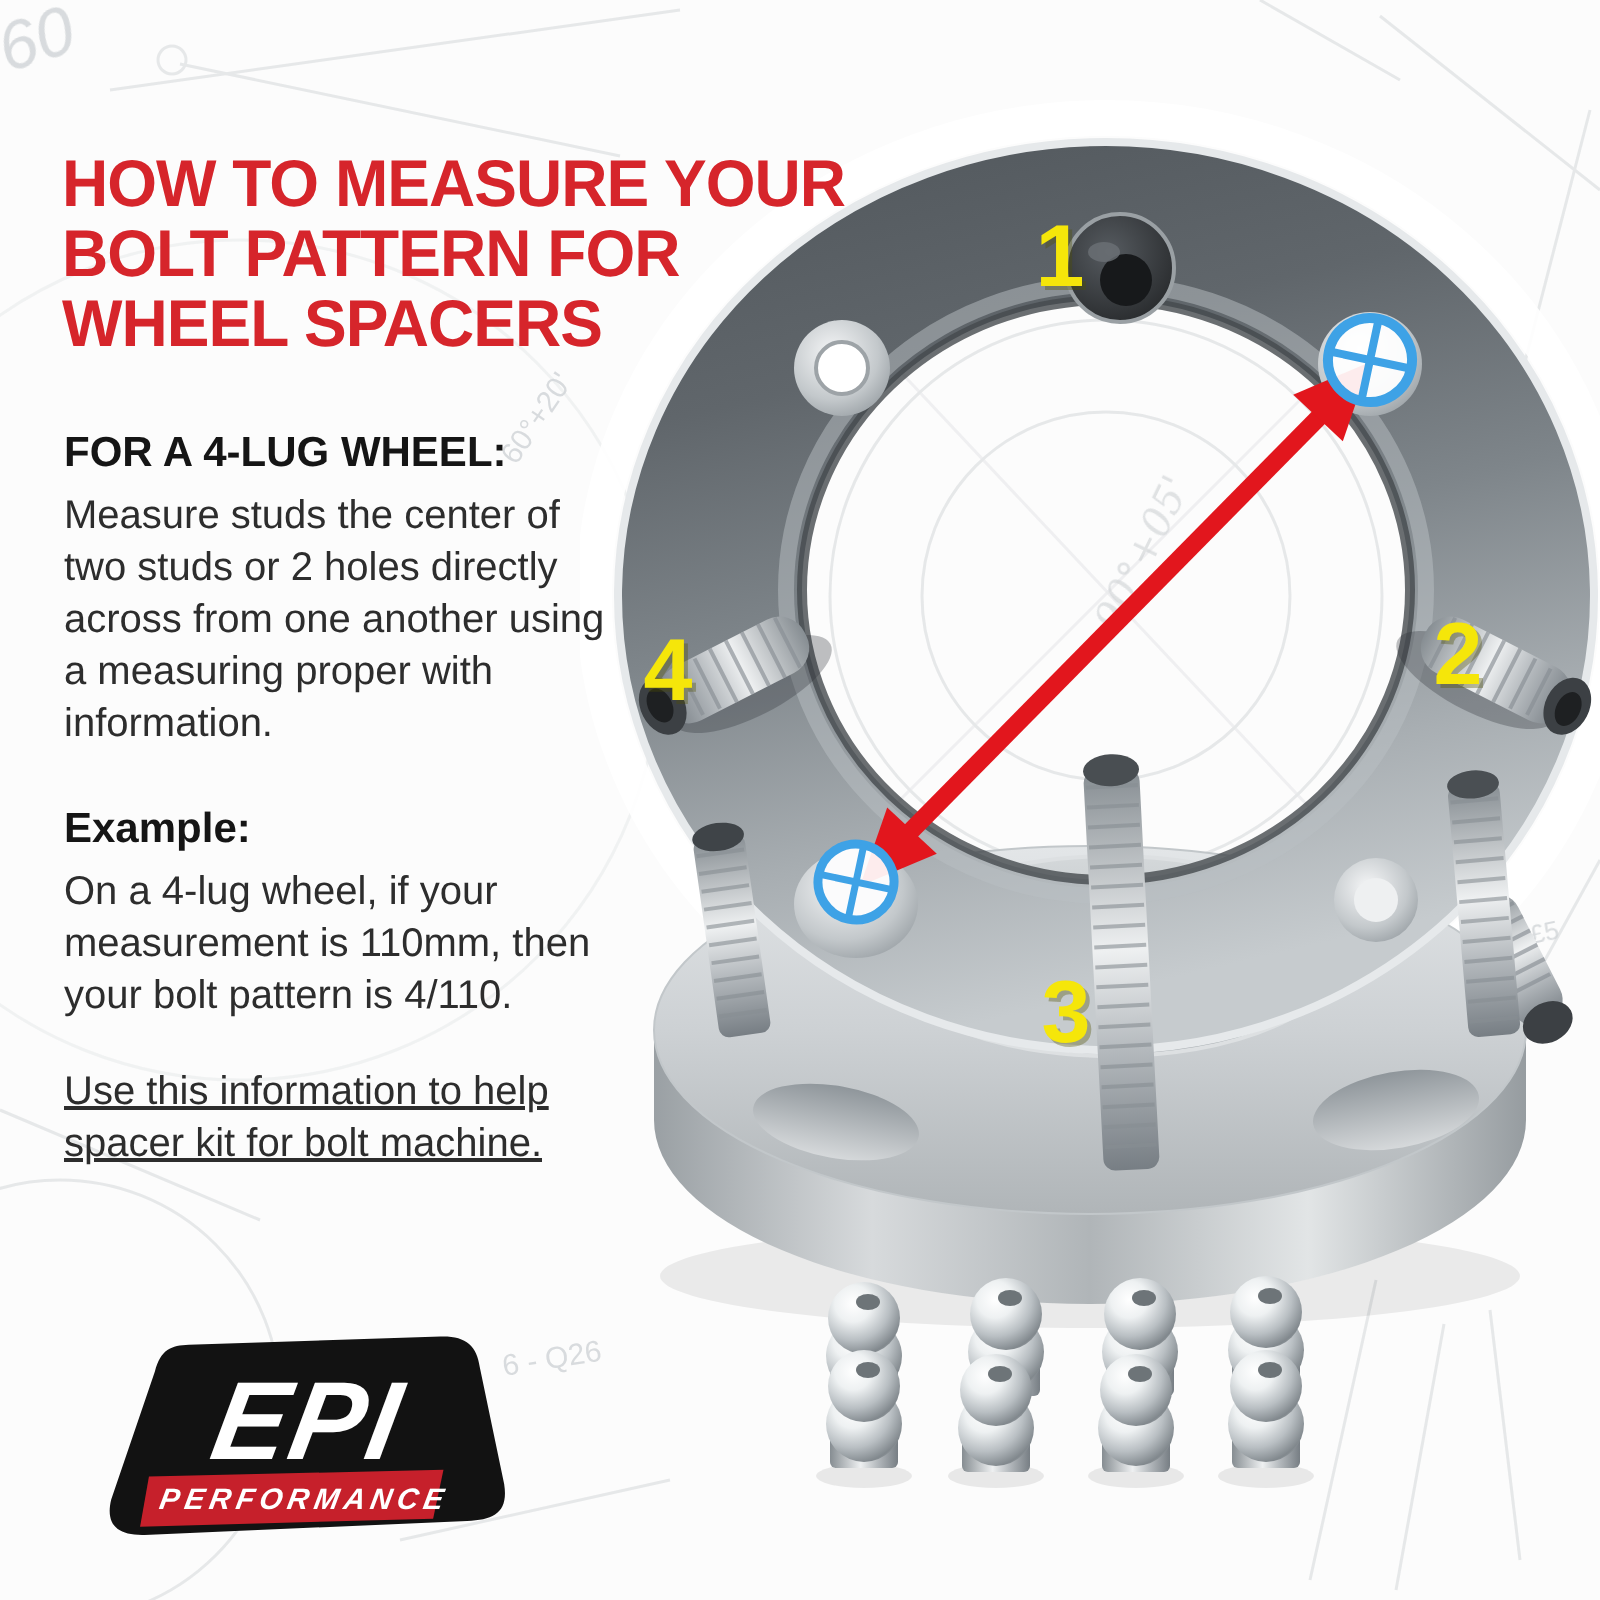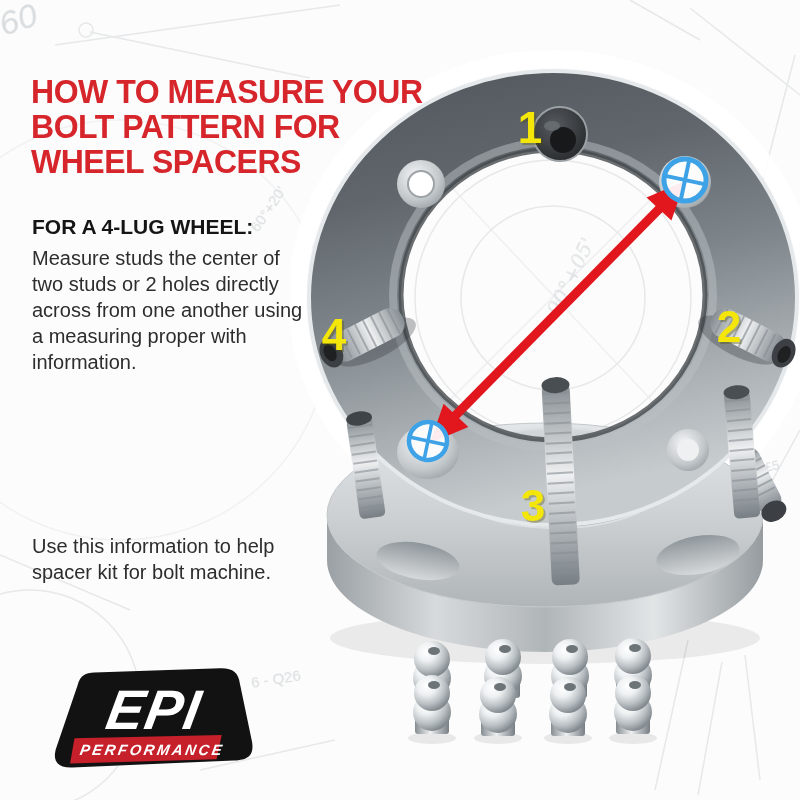--- a/index.html
+++ b/index.html
@@ -9,21 +9,21 @@
   .bg-sketch{position:absolute;left:0;top:0;z-index:0;}
   .photo{position:absolute;left:290px;top:40px;z-index:1;}
   .left-col{position:absolute;z-index:2;}
   .title{position:absolute;left:31px;top:52px;width:420px;color:#d6252b;
          font-size:33px;font-weight:bold;line-height:35px;letter-spacing:-0.5px;
          transform:scaleX(0.97);transform-origin:left top;}
   .sec{position:absolute;left:32px;width:305px;color:#2d2d2d;font-size:20px;line-height:26px;z-index:2;}
   .sec .head{font-weight:bold;color:#151515;font-size:21px;margin-bottom:5px;}
   #s1{top:214px;}
   #s2{top:402px;}
-  #s3{top:533px;}
+  #s3{top:533px;text-decoration:underline;}
   .logo-wrap{position:absolute;left:36px;top:660px;width:222px;height:118px;z-index:2;}
 </style>
 </head>
 <body>
 
 <div class="page">
 
   <svg class="bg-sketch" width="800" height="800" viewBox="0 0 800 800">
     <g stroke="#d8dbdd" stroke-width="1.5" fill="none" opacity="0.6">
       <path d="M55,45 L340,5"></path>
@@ -62,20 +62,26 @@
 
   <div class="sec" id="s1">
     <div class="head">FOR A 4-LUG WHEEL:</div>
     <div>Measure studs the center of</div>
     <div>two studs or 2 holes directly</div>
     <div>across from one another using</div>
     <div>a measuring proper with</div>
     <div>information.</div>
   </div>
 
+  <div class="sec" id="s2">
+    <div class="head">Example:</div>
+    <div>On a 4-lug wheel, if your</div>
+    <div>measurement is 110mm, then</div>
+    <div>your bolt pattern is 4/110.</div>
+  </div>
 
   <div class="sec" id="s3">
     <div>Use this information to help</div>
     <div>spacer kit for bolt machine.</div>
   </div>
 
   <svg class="photo" width="510" height="740" viewBox="0 0 510 740">
     <defs>
       <linearGradient id="gRing" x1="0" y1="0" x2="0.25" y2="1">
         <stop offset="0" stop-color="#50565b"></stop>

